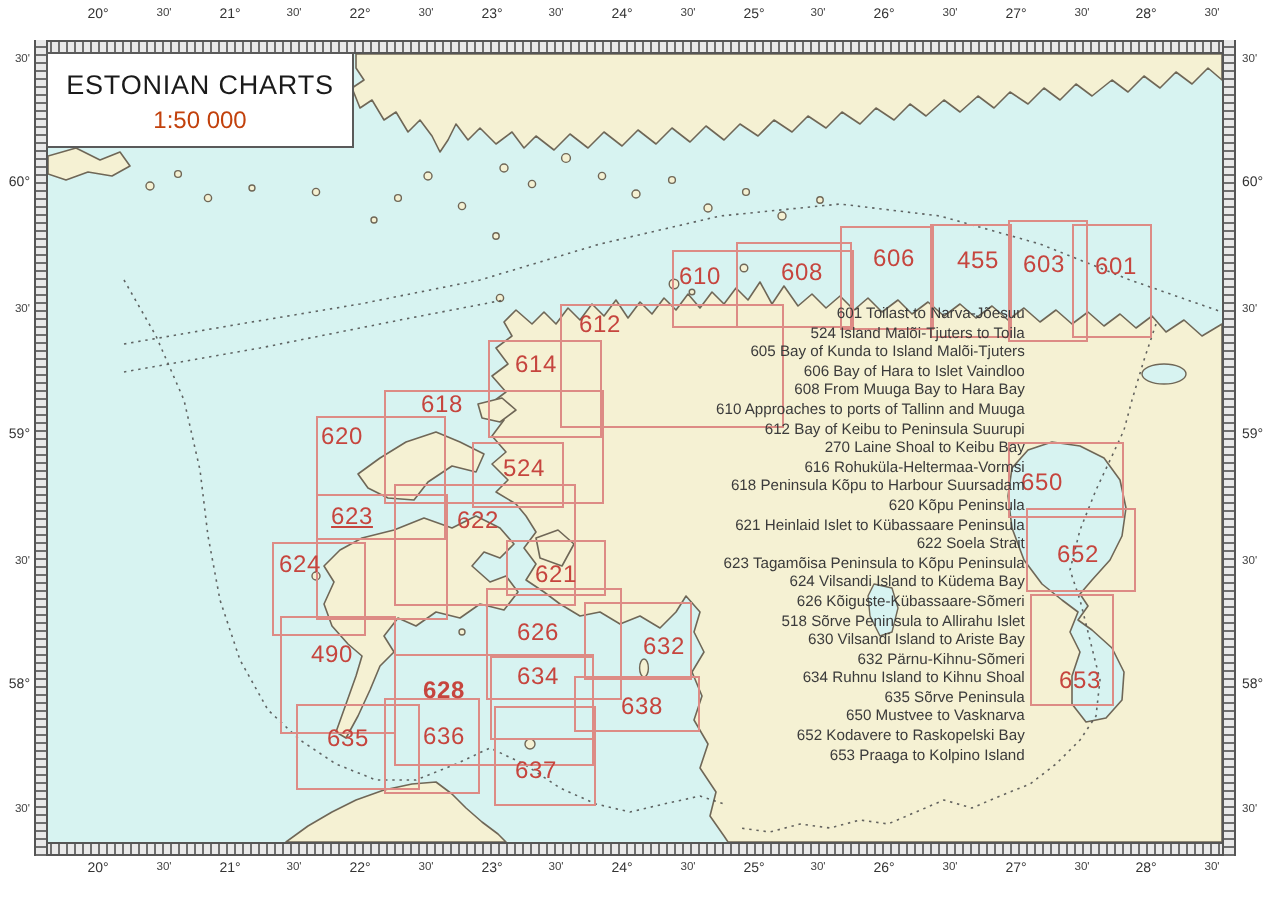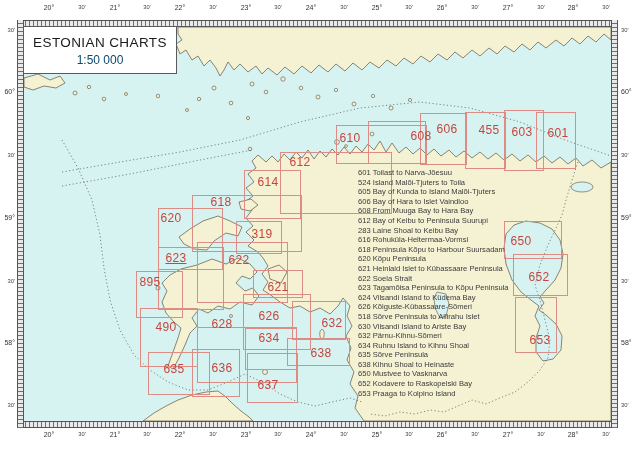--- a/index.html
+++ b/index.html
@@ -17,27 +17,27 @@
   .lon-label{width:26px;text-align:center;font-size:7px;}
   .lon-label.minute{font-size:5.8px;color:#444;}
   .lat-label{font-size:7px;height:8px;line-height:8px;}
   .lat-label.minute{font-size:5.8px;color:#444;}
   .lat-label.left{width:14px;text-align:right;}
   .lat-label.right{width:16px;text-align:left;}
   
   #title-box{position:absolute;left:23px;top:26px;width:152px;height:46px;background:#ffffff;
              border:1px solid #5a5a5a;z-index:6;text-align:center;}
   #title-line1{margin-top:8px;font-size:13.5px;letter-spacing:.4px;color:#1a1a1a;}
-  #title-line2{margin-top:3px;font-size:12px;color:#0c4a6e;}
+  #title-line2{margin-top:3px;font-size:12px;color:#c2410c;}
   
   .chart-box{position:absolute;box-sizing:border-box;border:1px solid #dd8b85;z-index:5;background:transparent;}
   .chart-num{position:absolute;transform:translate(-50%,-50%);font-size:12px;color:#c6453e;
              z-index:6;letter-spacing:.3px;white-space:nowrap;}
   
-  #legend{position:absolute;left:358px;top:168px;z-index:7;}
+  #legend{position:absolute;left:358px;top:152px;z-index:7;text-align:right;}
   .legend-item{font-size:7.6px;line-height:9.6px;color:#3b3b3b;white-space:nowrap;}
 </style>
 </head>
 <body>
 
 <div id="stage">
 
   <svg id="mapsvg" viewBox="0 0 635 450">
     <defs>
       <clipPath id="mapclip">
@@ -176,49 +176,49 @@
   <div id="chart-boxes">
       <div class="chart-box" style="left: 536px; top: 112px; width: 40px; height: 57px;"></div>
       <span class="chart-num" style="left: 558px; top: 133px;">601</span>
       <div class="chart-box" style="left: 504px; top: 110px; width: 40px; height: 61px;"></div>
       <span class="chart-num" style="left: 522px; top: 132px;">603</span>
       <div class="chart-box" style="left: 465px; top: 112px; width: 41px; height: 57px;"></div>
       <span class="chart-num" style="left: 489px; top: 130px;">455</span>
       <div class="chart-box" style="left: 420px; top: 113px; width: 47px; height: 52px;"></div>
       <span class="chart-num" style="left: 447px; top: 129px;">606</span>
       <div class="chart-box" style="left: 368px; top: 121px; width: 58px; height: 43px;"></div>
-      <span class="chart-num" style="left: 421px; top: 136px; text-align: center;">608</span>
+      <span class="chart-num" style="left: 401px; top: 136px; text-align: center;">608</span>
       <div class="chart-box" style="left: 336px; top: 125px; width: 91px; height: 39px;"></div>
       <span class="chart-num" style="left: 350px; top: 138px;">610</span>
       <div class="chart-box" style="left: 280px; top: 152px; width: 112px; height: 62px;"></div>
       <span class="chart-num" style="left: 300px; top: 162px;">612</span>
       <div class="chart-box" style="left: 244px; top: 170px; width: 57px; height: 49px;"></div>
       <span class="chart-num" style="left: 268px; top: 182px;">614</span>
       <div class="chart-box" style="left: 192px; top: 195px; width: 110px; height: 57px;"></div>
       <span class="chart-num" style="left: 221px; top: 202px;">618</span>
       <div class="chart-box" style="left: 158px; top: 208px; width: 65px; height: 62px;"></div>
       <span class="chart-num" style="left: 171px; top: 218px;">620</span>
       <div class="chart-box" style="left: 236px; top: 221px; width: 46px; height: 33px;"></div>
-      <span class="chart-num" style="left: 262px; top: 234px;">319</span>
+      <span class="chart-num" style="left: 262px; top: 234px;">524</span>
       <div class="chart-box" style="left: 197px; top: 242px; width: 91px; height: 61px;"></div>
       <span class="chart-num" style="left: 239px; top: 260px;">622</span>
       <div class="chart-box" style="left: 158px; top: 247px; width: 66px; height: 63px;"></div>
       <span class="chart-num" style="left: 176px; top: 258px; text-decoration: underline;">623</span>
       <div class="chart-box" style="left: 136px; top: 271px; width: 47px; height: 47px;"></div>
-      <span class="chart-num" style="left: 150px; top: 282px;">895</span>
+      <span class="chart-num" style="left: 150px; top: 282px;">624</span>
       <div class="chart-box" style="left: 253px; top: 270px; width: 50px; height: 28px;"></div>
       <span class="chart-num" style="left: 278px; top: 287px;">621</span>
       <div class="chart-box" style="left: 243px; top: 294px; width: 68px; height: 56px;"></div>
       <span class="chart-num" style="left: 269px; top: 316px;">626</span>
       <div class="chart-box" style="left: 140px; top: 308px; width: 58px; height: 59px;"></div>
       <span class="chart-num" style="left: 166px; top: 327px;">490</span>
       <div class="chart-box" style="left: 292px; top: 301px; width: 54px; height: 39px;"></div>
       <span class="chart-num" style="left: 332px; top: 323px;">632</span>
       <div class="chart-box" style="left: 197px; top: 327px; width: 100px; height: 56px;"></div>
-      <span class="chart-num" style="left: 222px; top: 324px;">628</span>
+      <span class="chart-num" style="left: 222px; top: 345px; font-weight: bold;">628</span>
       <div class="chart-box" style="left: 245px; top: 328px; width: 52px; height: 42px;"></div>
       <span class="chart-num" style="left: 269px; top: 338px;">634</span>
       <div class="chart-box" style="left: 287px; top: 338px; width: 63px; height: 28px;"></div>
       <span class="chart-num" style="left: 321px; top: 353px;">638</span>
       <div class="chart-box" style="left: 148px; top: 352px; width: 62px; height: 43px;"></div>
       <span class="chart-num" style="left: 174px; top: 369px;">635</span>
       <div class="chart-box" style="left: 192px; top: 349px; width: 48px; height: 48px;"></div>
       <span class="chart-num" style="left: 222px; top: 368px;">636</span>
       <div class="chart-box" style="left: 247px; top: 353px; width: 51px; height: 50px;"></div>
       <span class="chart-num" style="left: 268px; top: 385px;">637</span>
@@ -229,34 +229,34 @@
       <div class="chart-box" style="left: 515px; top: 297px; width: 42px; height: 56px;"></div>
       <span class="chart-num" style="left: 532px; top: 340px; padding-left: 16px;">653</span>
     </div>
 
   <div id="legend">
       <div class="legend-item">601 Toilast to Narva-Jõesuu</div>
       <div class="legend-item">524 Island Malõi-Tjuters to Toila</div>
       <div class="legend-item">605 Bay of Kunda to Island Malõi-Tjuters</div>
       <div class="legend-item">606 Bay of Hara to Islet Vaindloo</div>
       <div class="legend-item">608 From Muuga Bay to Hara Bay</div>
+      <div class="legend-item">610 Approaches to ports of Tallinn and Muuga</div>
       <div class="legend-item">612 Bay of Keibu to Peninsula Suurupi</div>
-      <div class="legend-item">283 Laine Shoal to Keibu Bay</div>
+      <div class="legend-item">270 Laine Shoal to Keibu Bay</div>
       <div class="legend-item">616 Rohuküla-Heltermaa-Vormsi</div>
       <div class="legend-item">618 Peninsula Kõpu to Harbour Suursadam</div>
       <div class="legend-item">620 Kõpu Peninsula</div>
       <div class="legend-item">621 Heinlaid Islet to Kübassaare Peninsula</div>
       <div class="legend-item">622 Soela Strait</div>
       <div class="legend-item">623 Tagamõisa Peninsula to Kõpu Peninsula</div>
       <div class="legend-item">624 Vilsandi Island to Küdema Bay</div>
       <div class="legend-item">626 Kõiguste-Kübassaare-Sõmeri</div>
       <div class="legend-item">518 Sõrve Peninsula to Allirahu Islet</div>
       <div class="legend-item">630 Vilsandi Island to Ariste Bay</div>
       <div class="legend-item">632 Pärnu-Kihnu-Sõmeri</div>
       <div class="legend-item">634 Ruhnu Island to Kihnu Shoal</div>
       <div class="legend-item">635 Sõrve Peninsula</div>
-      <div class="legend-item">638 Kihnu Shoal to Heinaste</div>
       <div class="legend-item">650 Mustvee to Vasknarva</div>
       <div class="legend-item">652 Kodavere to Raskopelski Bay</div>
       <div class="legend-item">653 Praaga to Kolpino Island</div>
     </div>
 
 </div>
 
 </body></html>

